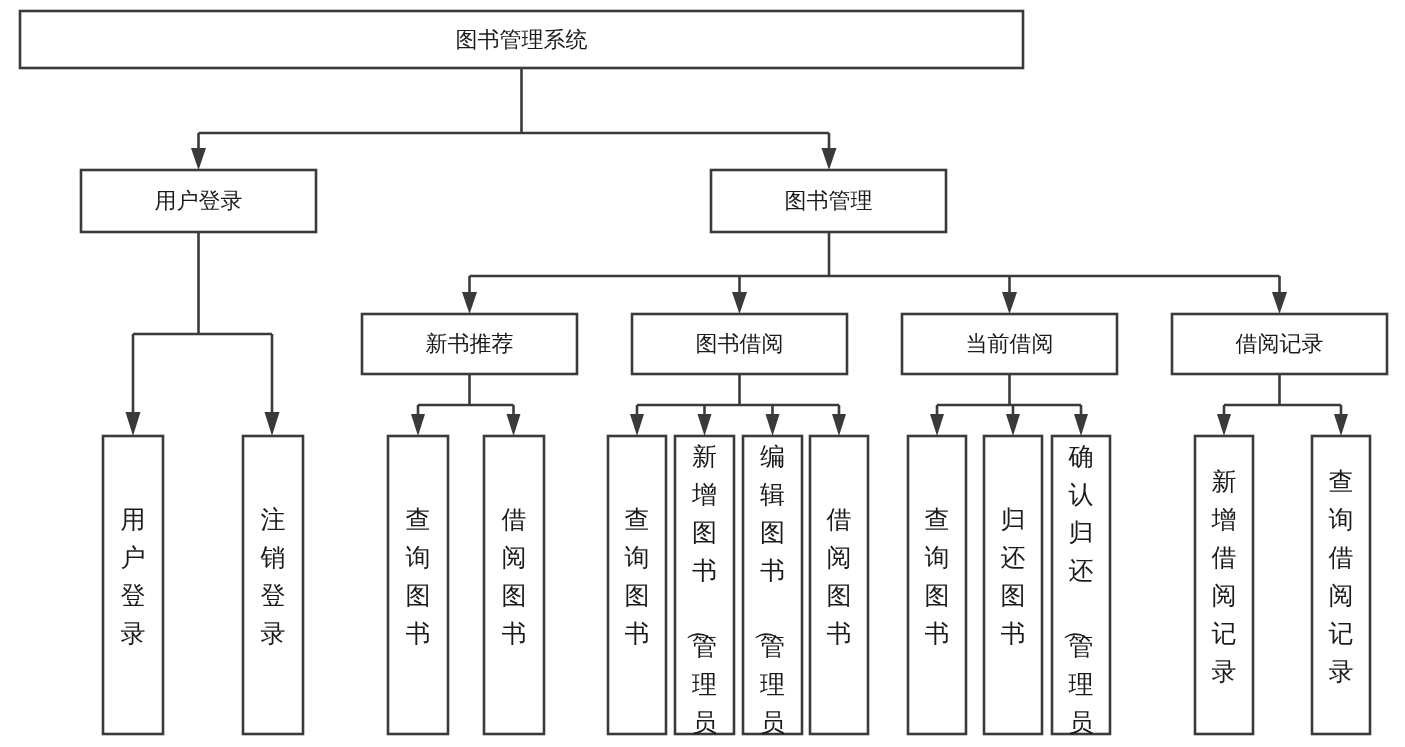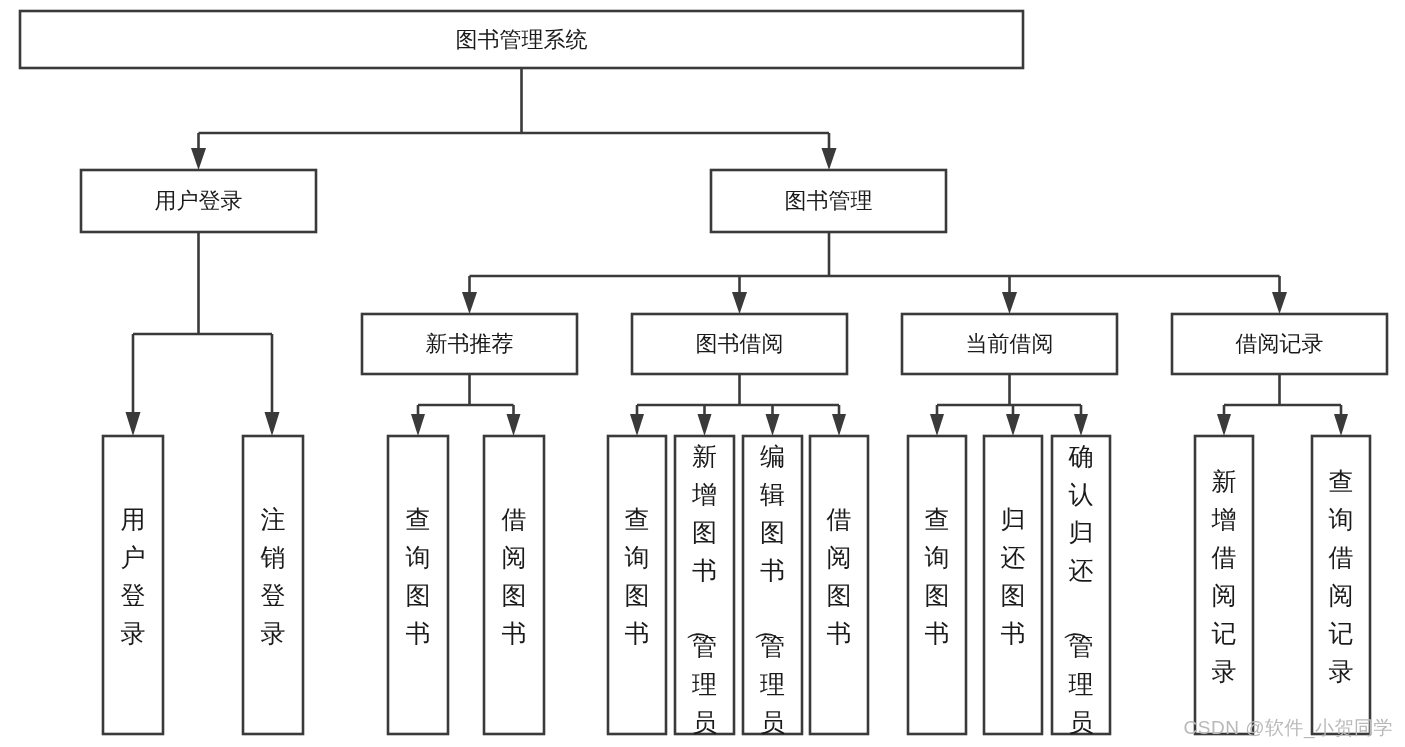--- a/index.html
+++ b/index.html
@@ -236,15 +236,14 @@
       <rect class="node-box" x="1195" y="436" width="58" height="298"></rect>
       <text class="vlabel" x="1224" y="496"><tspan x="1224" y="490">新</tspan><tspan x="1224" y="528">增</tspan><tspan x="1224" y="566">借</tspan><tspan x="1224" y="604">阅</tspan><tspan x="1224" y="642">记</tspan><tspan x="1224" y="680">录</tspan></text>
     </g>
     <g>
       <rect class="node-box" x="1312" y="436" width="58" height="298"></rect>
       <text class="vlabel" x="1341" y="496"><tspan x="1341" y="490">查</tspan><tspan x="1341" y="528">询</tspan><tspan x="1341" y="566">借</tspan><tspan x="1341" y="604">阅</tspan><tspan x="1341" y="642">记</tspan><tspan x="1341" y="680">录</tspan></text>
     </g>
 
   </svg>
 
-  <div class="watermark">CSDN @软件_小贺同学</div>
 
 </div>
 
 </body></html>

